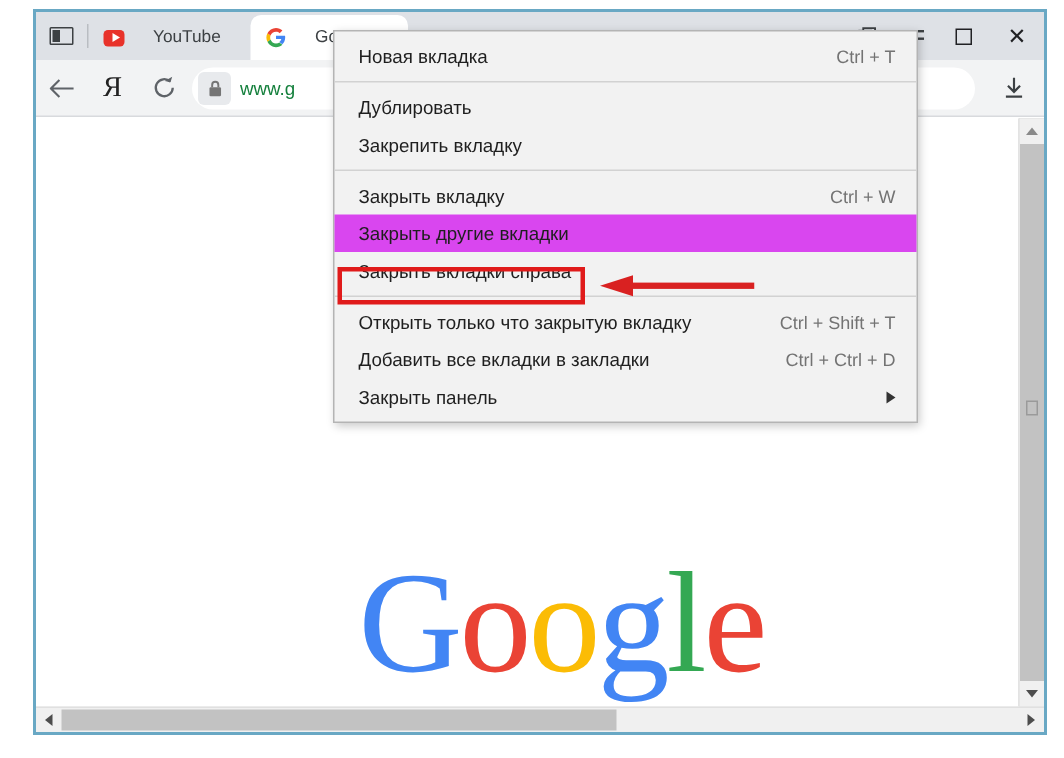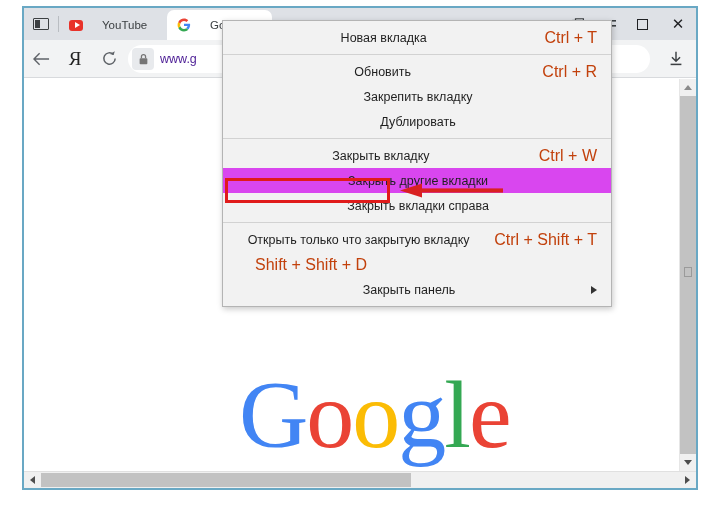--- a/index.html
+++ b/index.html
@@ -209,21 +209,21 @@
   .lockbox {
     width: 22px; height: 22px;
     background: #e8eaed;
     border-radius: 4px;
     display:flex; align-items:center; justify-content:center;
     flex:none;
     margin-right: 6px;
   }
   .url {
     font-size: 12.5px;
-    color: #4c1d95;
+    color: #15803d;
     white-space: nowrap;
     overflow: hidden;
   }
   .dl-btn {
     width: 40px; height: 34px;
     display:flex; align-items:center; justify-content:center;
     flex:none; color:#3c4043;
   }
 
   
@@ -346,24 +346,24 @@
     z-index: 40;
   }
   .mi {
     height: 25px;
     display: flex;
     align-items: center;
     padding: 0 14px 0 16px;
     box-sizing: border-box;
     white-space: nowrap;
   }
-  .mi-label { flex: 1 1 auto; text-align: center; }
+  .mi-label { flex: 1 1 auto; }
   .mi-accel {
-    color: #c2410c;
-    font-size: 16px;
+    color: #737373;
+    font-size: 12px;
     margin-left: 16px;
   }
   .mi.highlight {
     background: #d946ef;
   }
   .mi-sub {
     width: 0; height: 0;
     border-top: 4px solid transparent;
     border-bottom: 4px solid transparent;
     border-left: 6px solid #333;
@@ -535,47 +535,44 @@
 
   </div>
 
   <div class="ctxmenu" id="ctxmenu">
       <div class="mi">
         <span class="mi-label">Новая вкладка</span>
         <span class="mi-accel">Ctrl + T</span>
       </div>
       <div class="msep"></div>
       <div class="mi">
-        <span class="mi-label">Обновить</span>
-        <span class="mi-accel">Ctrl + R</span>
+        <span class="mi-label">Дублировать</span>
       </div>
       <div class="mi">
         <span class="mi-label">Закрепить вкладку</span>
-      </div>
-      <div class="mi">
-        <span class="mi-label">Дублировать</span>
       </div>
       <div class="msep"></div>
       <div class="mi">
         <span class="mi-label">Закрыть вкладку</span>
         <span class="mi-accel">Ctrl + W</span>
       </div>
       <div class="mi highlight">
         <span class="mi-label">Закрыть другие вкладки</span>
       </div>
       <div class="mi">
         <span class="mi-label">Закрыть вкладки справа</span>
       </div>
       <div class="msep"></div>
       <div class="mi">
         <span class="mi-label">Открыть только что закрытую вкладку</span>
         <span class="mi-accel">Ctrl + Shift + T</span>
       </div>
       <div class="mi">
-        <span class="mi-accel">Shift + Shift + D</span>
+        <span class="mi-label">Добавить все вкладки в закладки</span>
+        <span class="mi-accel">Ctrl + Ctrl + D</span>
       </div>
       <div class="mi">
         <span class="mi-label">Закрыть панель</span>
         <span class="mi-sub"></span>
       </div>
     </div>
 
   <div class="redbox"></div>
   <svg class="redarrow" viewBox="0 0 103 15">
     <path d="M0 7.5 L22 0.5 L22 14.5 Z" fill="#d92121"></path>

